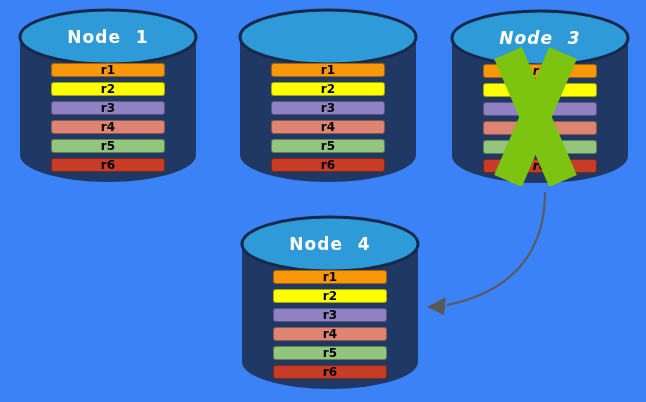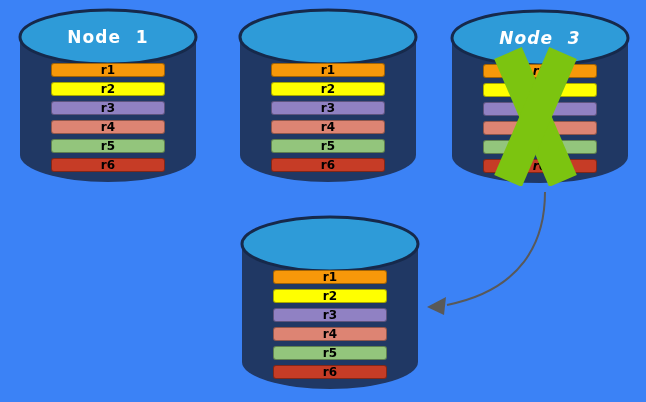--- a/index.html
+++ b/index.html
@@ -111,20 +111,21 @@
       <line x1="58" y1="45" x2="113" y2="173" stroke-width="30" stroke="#7CC410"></line>
       <line x1="113" y1="45" x2="58" y2="173" stroke-width="30" stroke="#7CC410"></line>
     </svg>
   </div>
 
   <div class="node" style="left:240px;top:214px;">
     <svg class="cyl" width="180" height="178" viewBox="0 0 180 178">
       <path d="M2,30 L2,148 A88,27 0 0 0 178,148 L178,30 Z" stroke-width="1.5" fill="#203864"></path>
       <ellipse cx="90" cy="30" rx="88" ry="27" stroke="#16294b" stroke-width="3" fill="#2E9BD8"></ellipse>
     </svg>
+    <div class="node-title">Node 4</div>
     <div class="rows">
       <div class="row" style="background: rgb(247, 152, 10);">
           <span class="row-label">r1</span>
         </div>
       <div class="row" style="background: rgb(255, 255, 0);">
           <span class="row-label">r2</span>
         </div>
       <div class="row" style="background: rgb(144, 129, 195);">
           <span class="row-label">r3</span>
         </div>

